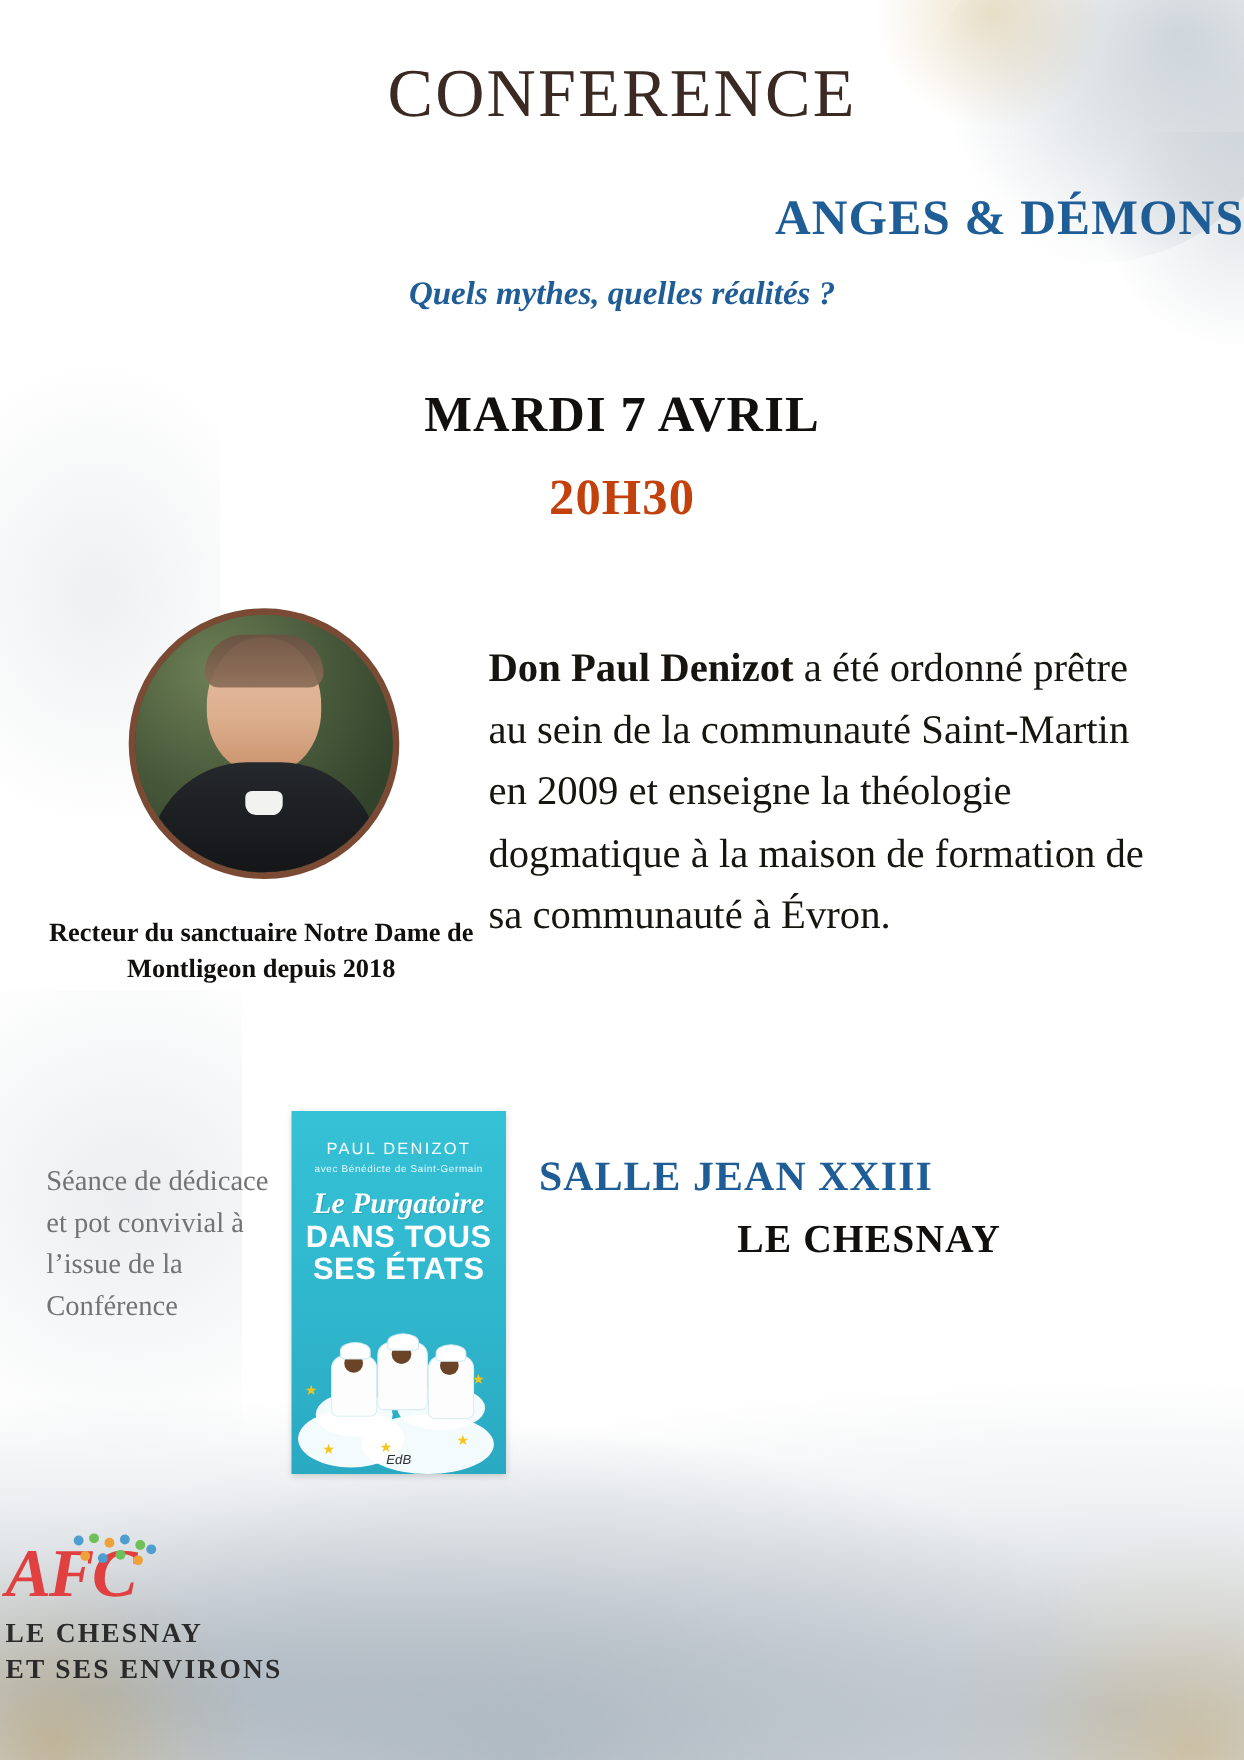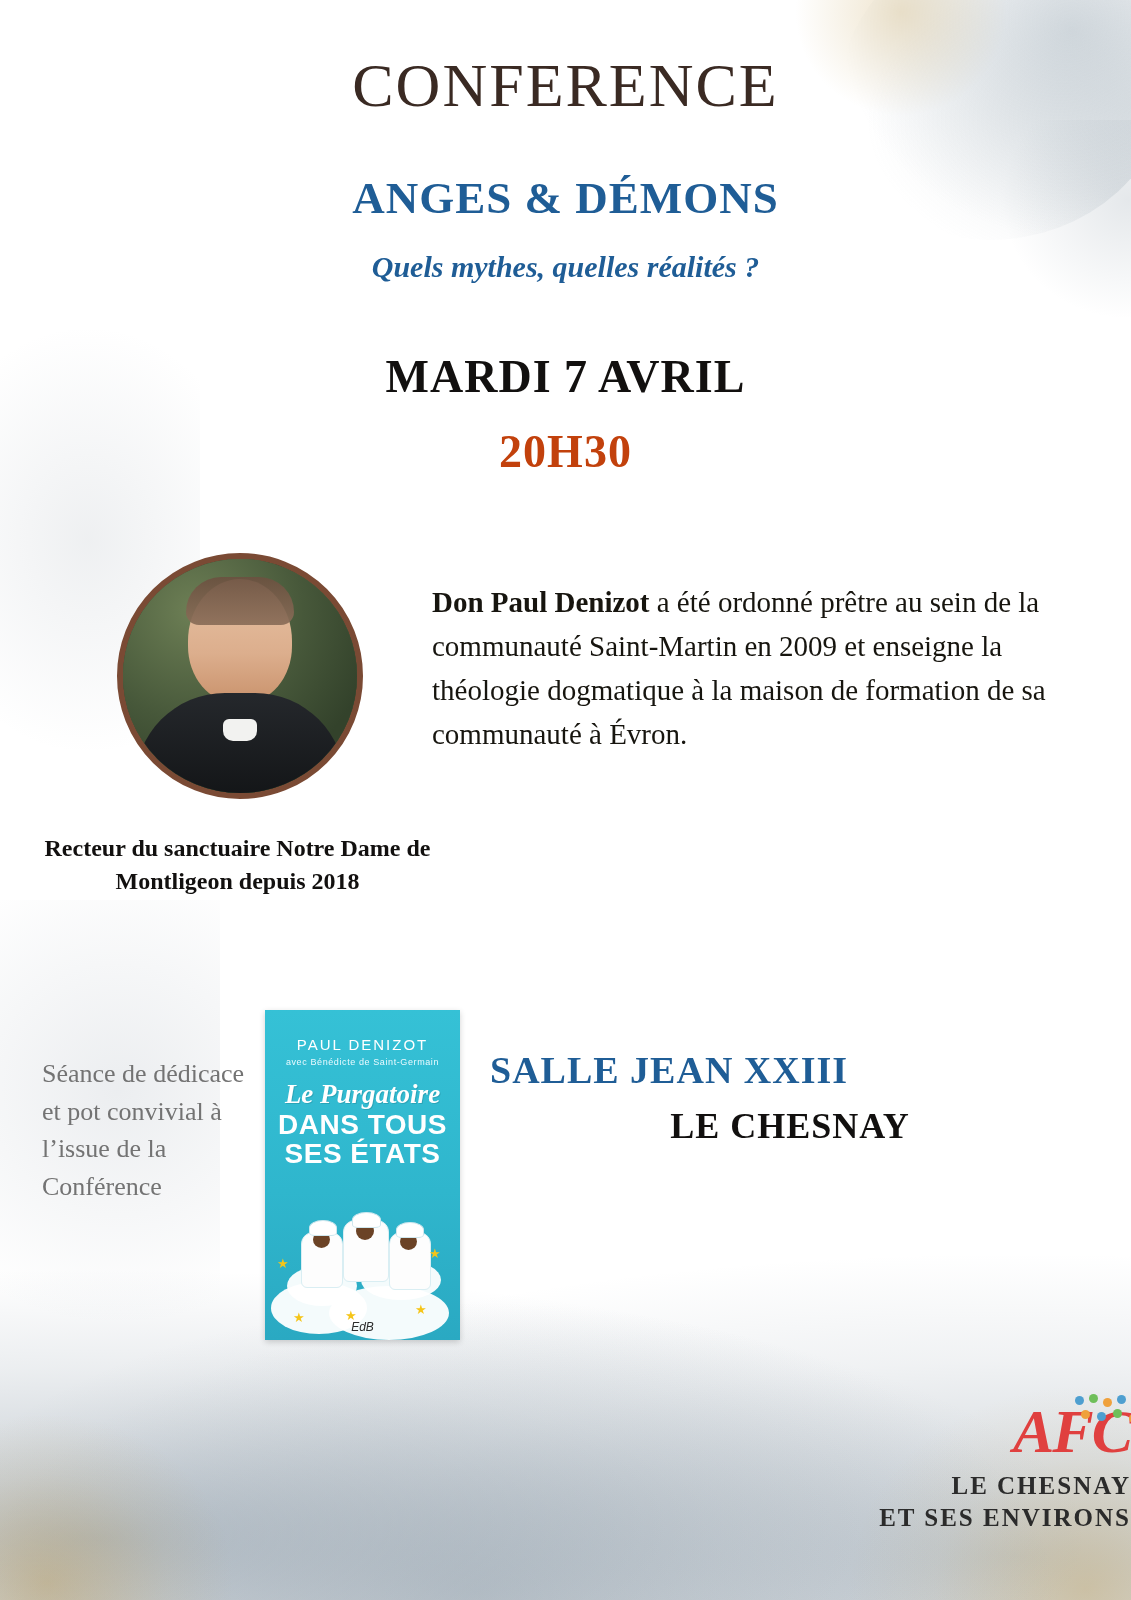--- a/index.html
+++ b/index.html
@@ -81,21 +81,21 @@
     top: 50px; left: 0; right: 0;
     text-align: center;
     font-family: "Liberation Serif", serif;
     font-size: 62px;
     letter-spacing: 2px;
     color: #3a2a23;
   }
   .title-main {
     position: absolute;
     top: 172px; left: 0; right: 0;
-    text-align: center;
+    text-align: right;
     font-family: "Liberation Serif", serif;
     font-weight: bold;
     font-size: 45px;
     letter-spacing: 1px;
     color: #1f5d96;
   }
   .title-sub {
     position: absolute;
     top: 250px; left: 0; right: 0;
     text-align: center;
@@ -181,24 +181,24 @@
     width: 395px;
     text-align: center;
     font-family: "Liberation Serif", serif;
     font-weight: bold;
     font-size: 24px;
     line-height: 1.38;
     color: #12100f;
   }
   .bio {
     position: absolute;
-    top: 580px; left: 432px;
+    top: 580px; left: 444px;
     width: 620px;
     font-family: "Liberation Serif", serif;
-    font-size: 29px;
+    font-size: 37px;
     line-height: 1.52;
     color: #17150f;
   }
   .bio b { font-weight: bold; }
 
   
   .dedicace {
     position: absolute;
     top: 1055px; left: 42px;
     width: 210px;
@@ -326,21 +326,21 @@
     font-weight: bold;
     font-size: 28px;
     letter-spacing: .5px;
     color: #1f5d96;
   }
 
   
   #afc-logo {
     position: absolute;
     top: 1400px; left: 5px; right: 0;
-    text-align: right;
+    text-align: left;
   }
   #afc-logo .mark {
     font-family: "Liberation Serif", serif;
     font-weight: bold;
     font-style: italic;
     font-size: 62px;
     letter-spacing: -2px;
     color: #e0403f;
     line-height: 1;
     position: relative;

